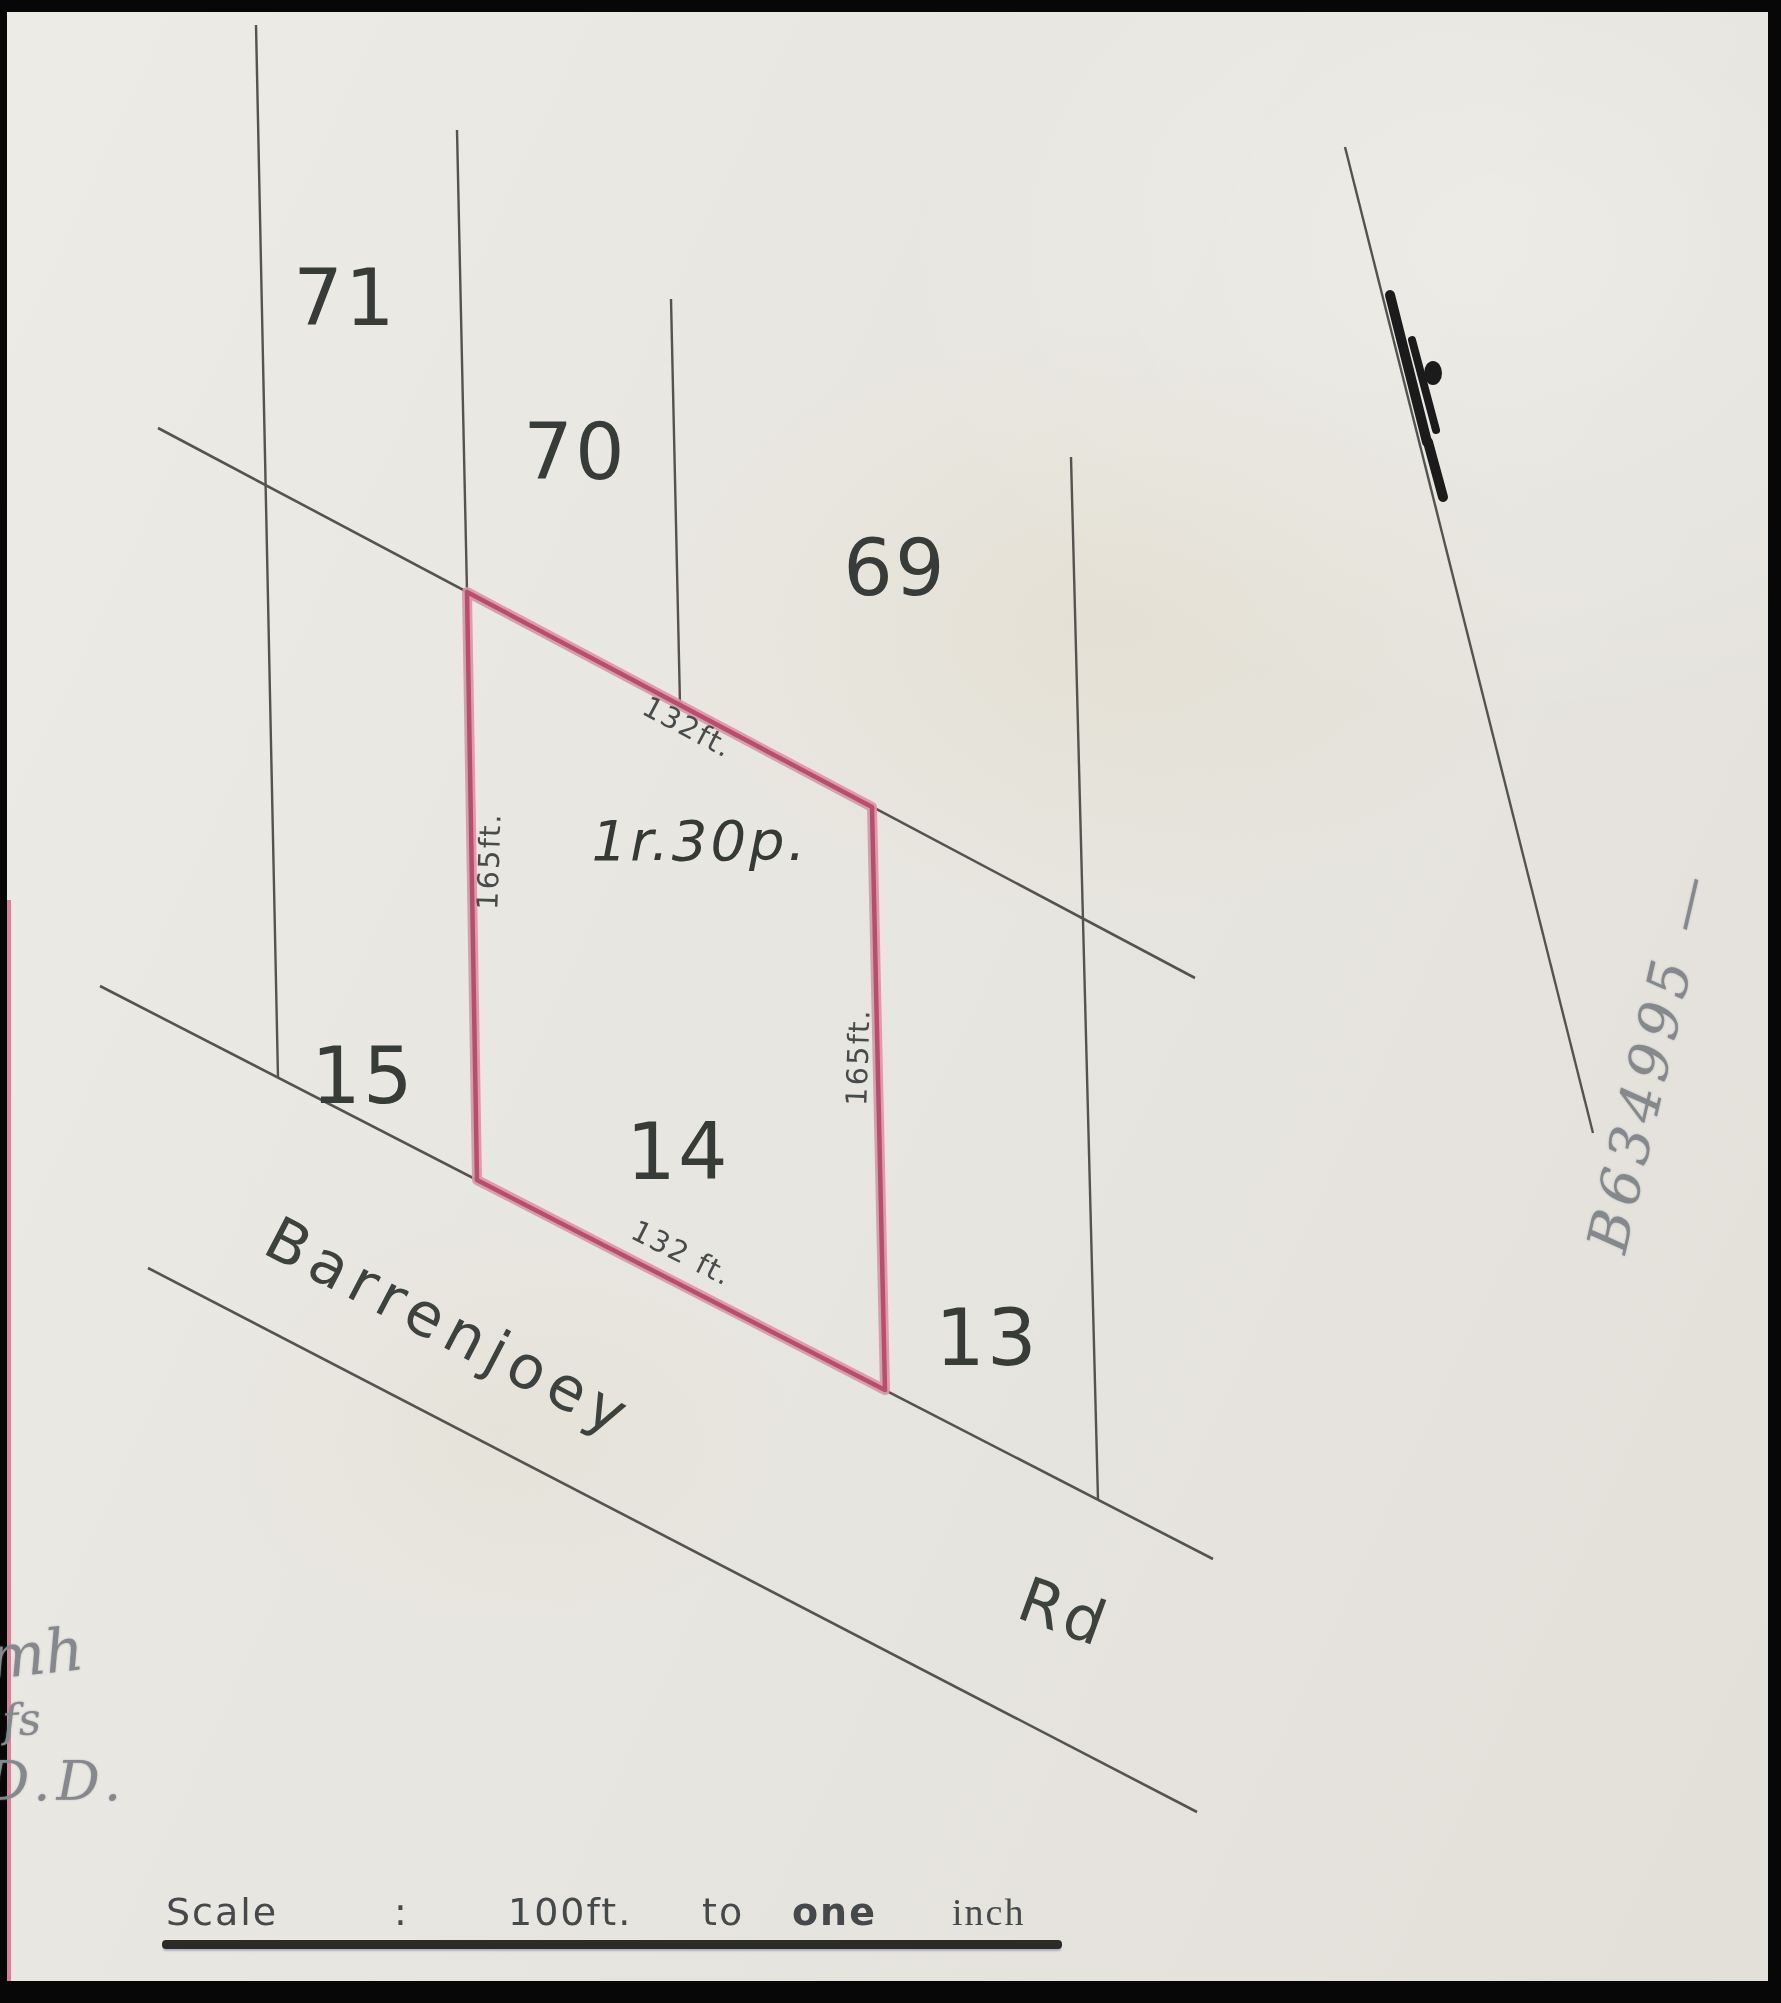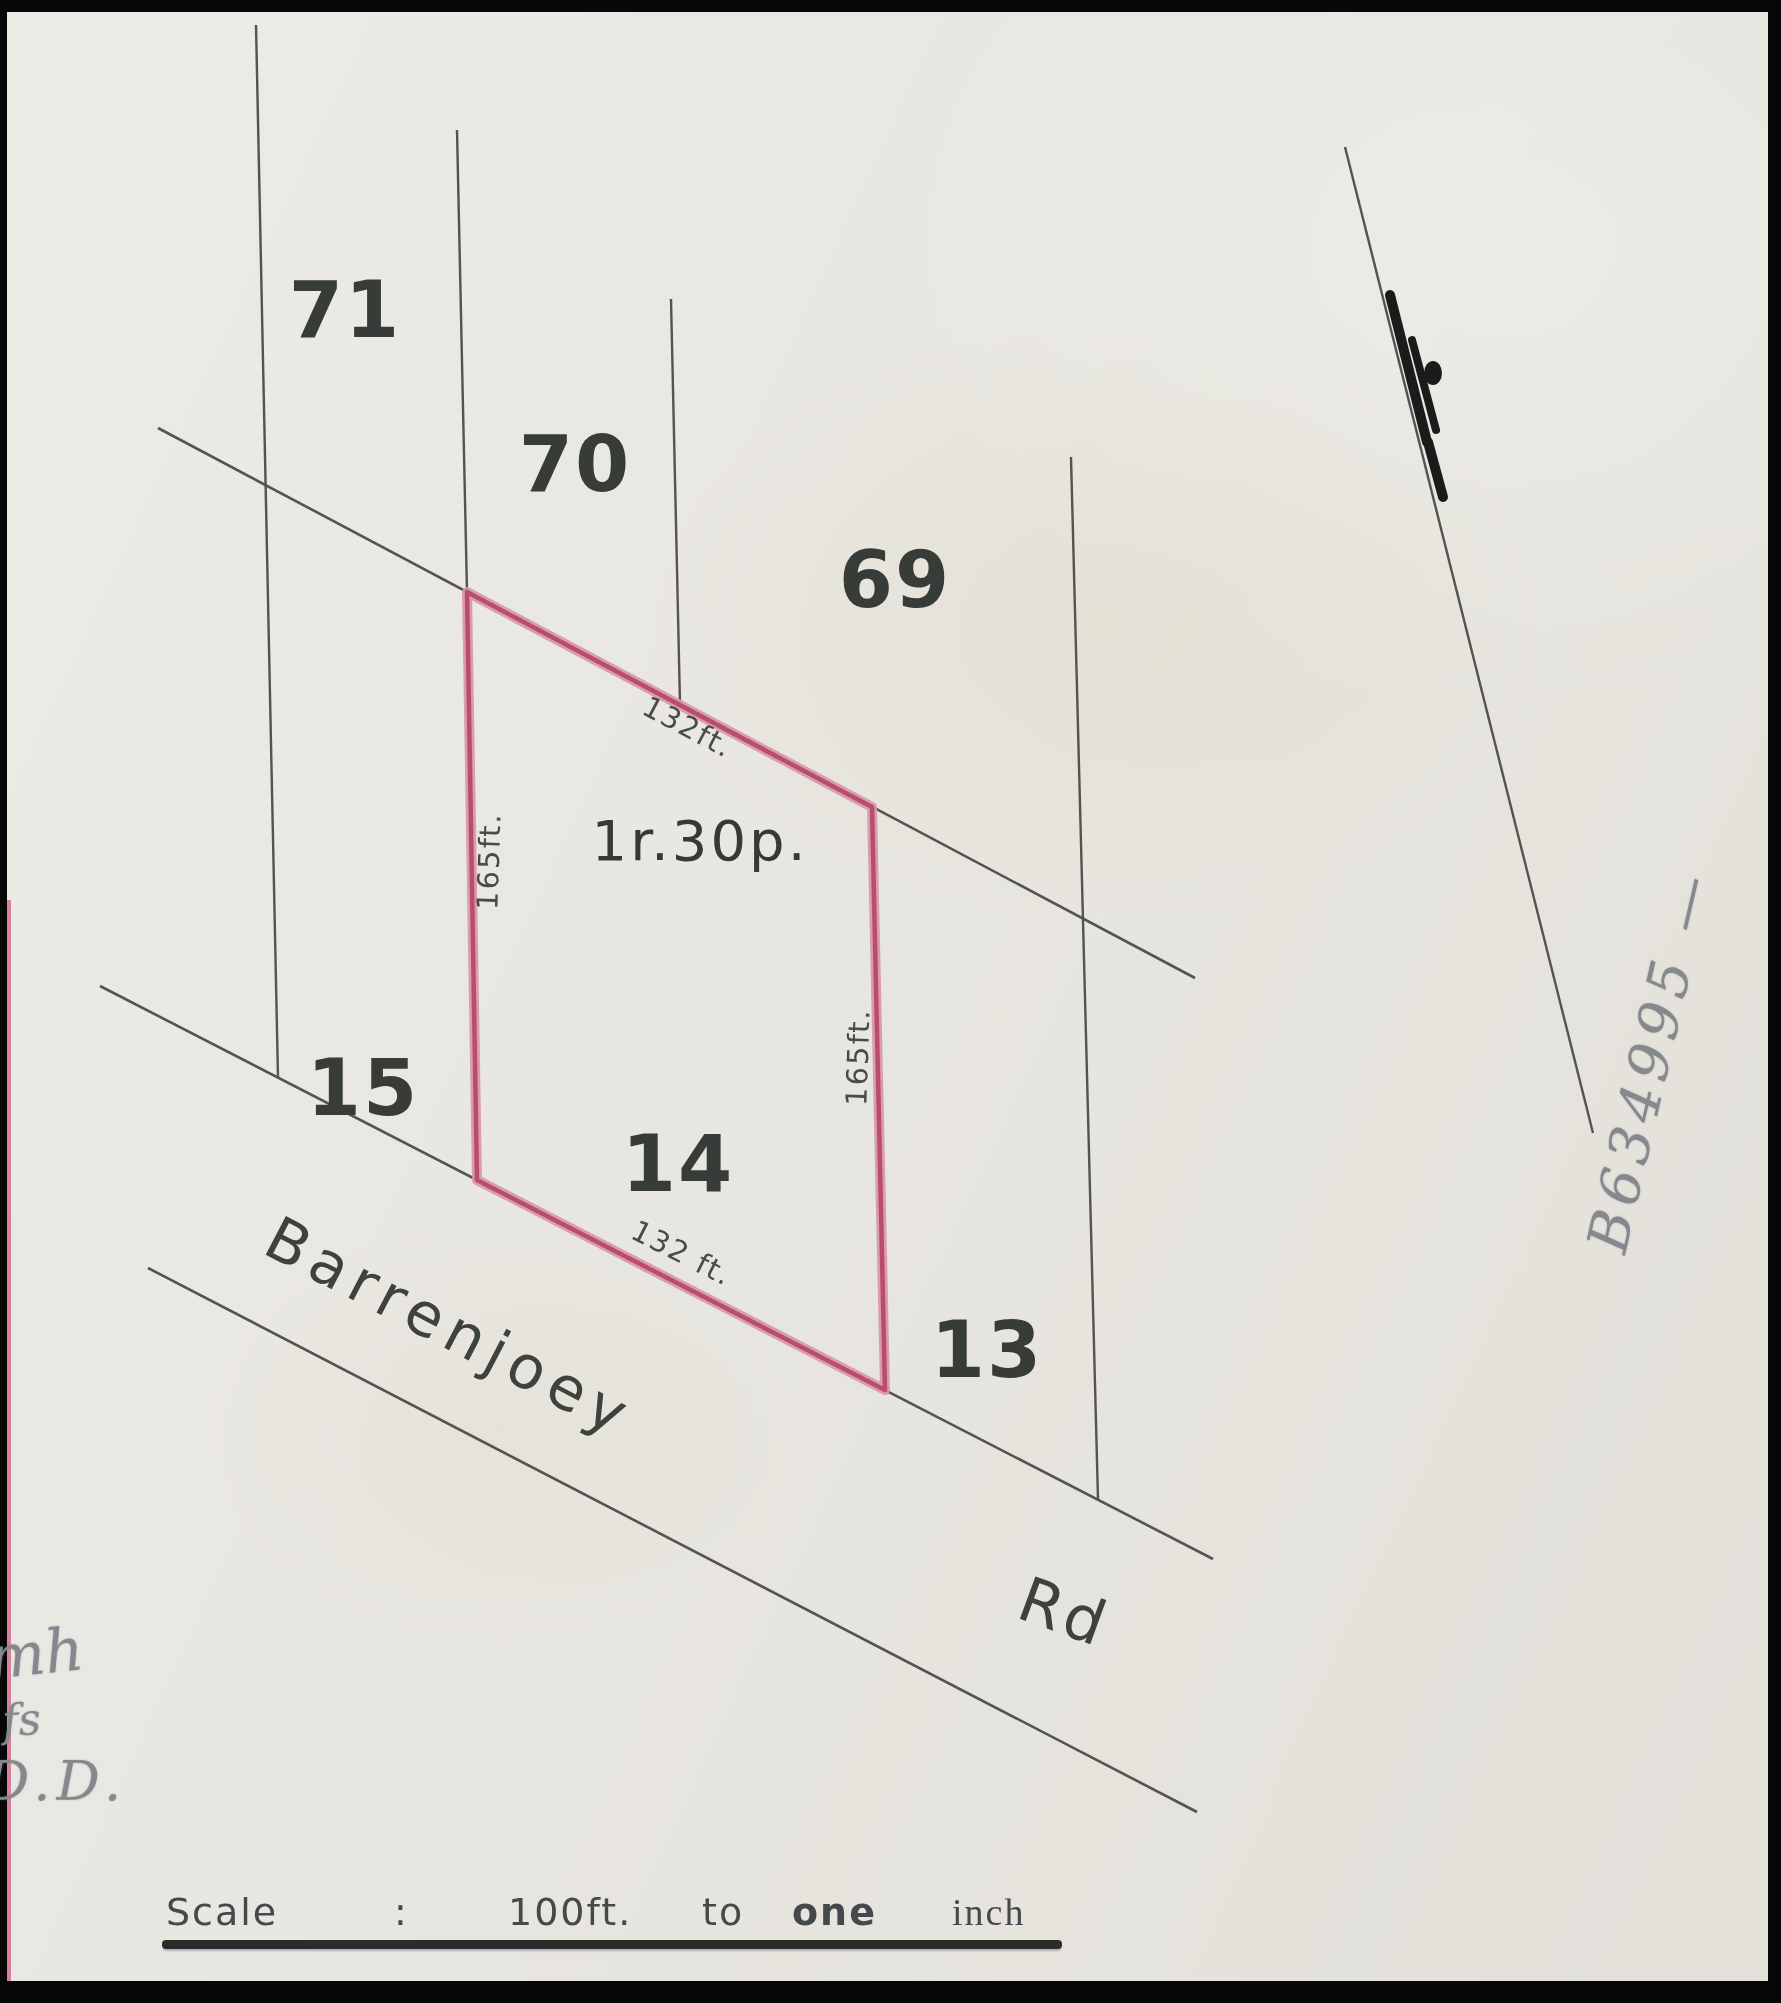--- a/index.html
+++ b/index.html
@@ -18,24 +18,24 @@
   .pink-edge-strip {
     position:absolute; left:7px; top:900px; width:4px; bottom:22px;
     background:#d4688a; opacity:.8;
   }
 
   svg.plan-lines { position:absolute; left:0; top:0; }
 
   .lbl { position:absolute; white-space:nowrap; transform:translate(-50%,-50%); }
 
   .lot-number {
-    font-size:78px; color:#373c39; letter-spacing:2px; font-weight:700;margin-top:12px;
+    font-size:78px; color:#373c39; letter-spacing:2px; font-weight:400;
   }
   .area-label {
-    font-size:56px; color:#353a37; letter-spacing:3px;
+    font-size:56px; color:#353a37; letter-spacing:3px;font-style:italic;
   }
   .dim-label {
     font-size:29px; color:#474b4c; letter-spacing:2px;
   }
   .road-name {
     font-size:60px; color:#3d423f; letter-spacing:8px;
   }
   .road-suffix {
     font-size:62px; color:#3d423f; letter-spacing:4px;
   }

